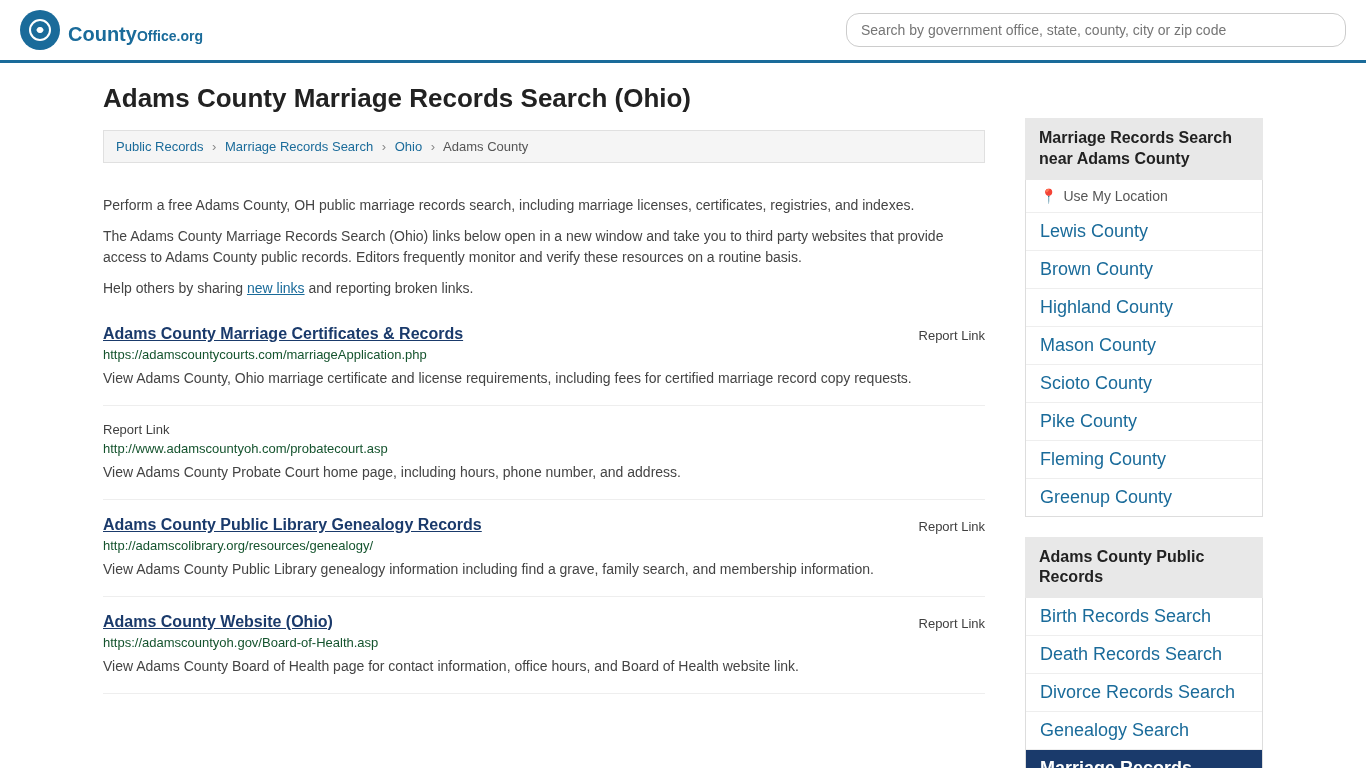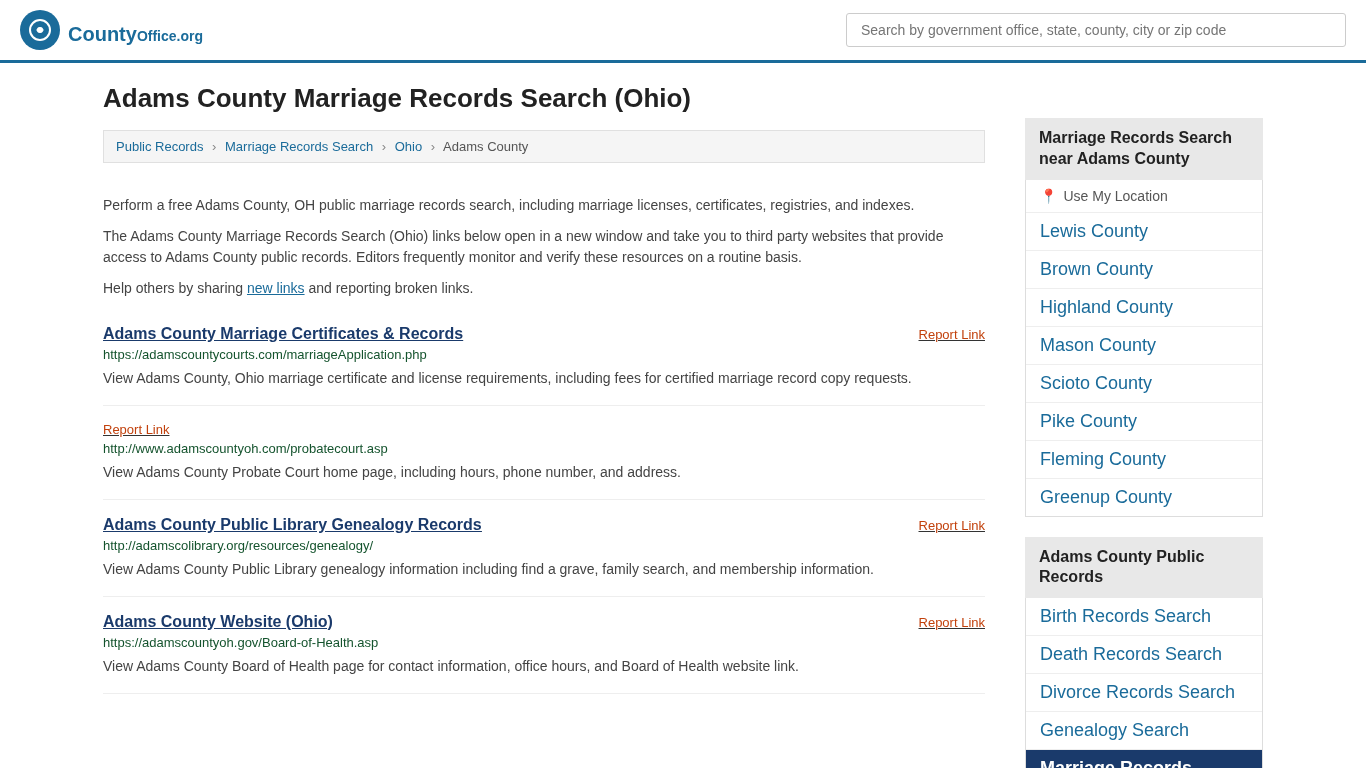--- a/index.html
+++ b/index.html
@@ -41,21 +41,21 @@
       font-weight: bold;
     }
     .logo-org {
       color: #888;
       font-size: 14px;
     }
     .search-bar {
       width: 500px;
       padding: 8px 14px;
       border: 1px solid #ccc;
-      border-radius: 3px;
+      border-radius: 13px;
       font-size: 14px;
       color: #999;
     }
 
     
     .main-container {
       max-width: 1200px;
       margin: 0 auto;
       padding: 20px 20px;
       display: flex;
@@ -101,34 +101,33 @@
     }
 
     
     .record-item {
       border-bottom: 1px solid #eee;
       padding: 16px 0;
     }
     .record-header {
       display: flex;
       justify-content: space-between;
-      align-items: center;
+      align-items: flex-end;
       margin-bottom: 4px;
-      text-decoration: underline;
     }
     .record-title {
       font-size: 16px;
       font-weight: bold;
       color: #1a3a6b;
       text-decoration: underline;
       cursor: pointer;
     }
     .report-link {
       font-size: 13px;
-      color: #c2410c;
+      color: #404040;
       white-space: nowrap;
       cursor: pointer;
     }
     .record-url {
       color: #14532d;
       font-size: 13px;
       margin-bottom: 6px;
     }
     .record-desc {
       font-size: 14px;

